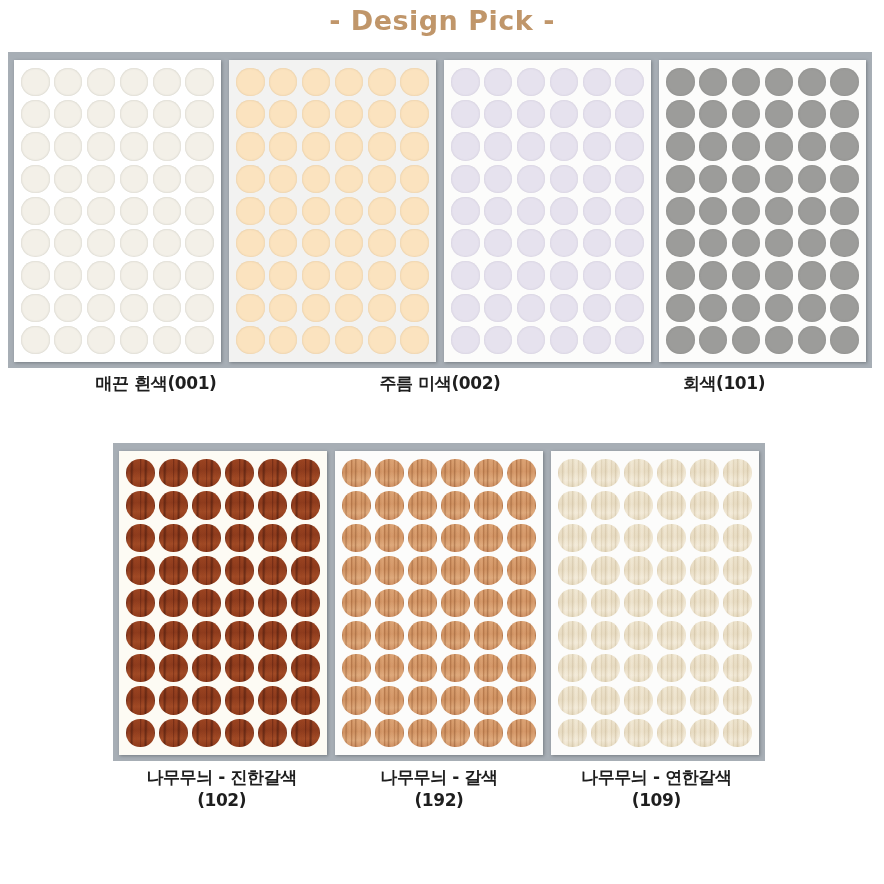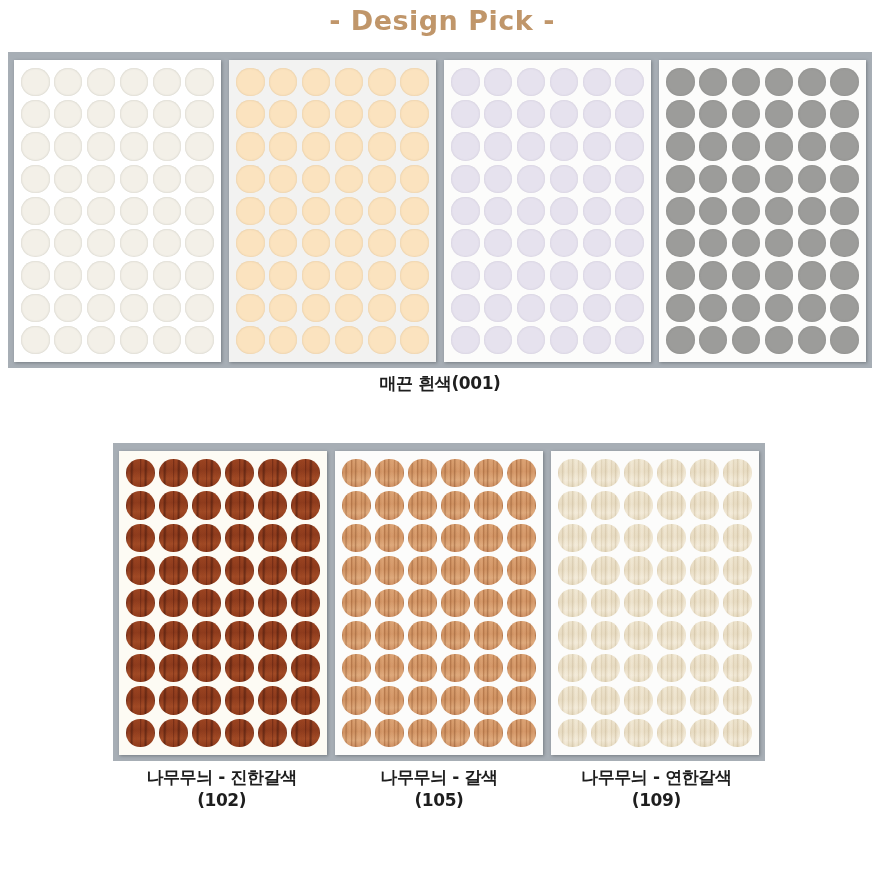--- a/index.html
+++ b/index.html
@@ -869,20 +869,22 @@
         <div class="cell">
           <div class="dot dot-grey"></div>
         </div>
       </div>
   </div>
 
 </div>
 
 <div id="captions-row-1" class="caption-row">
   <div class="caption">매끈 흰색(001)</div>
+  <div class="caption">주름 미색(002)</div>
+  <div class="caption">회색(101)</div>
 </div>
 
 <div id="strip-row-2" class="photo-strip">
 
   <div class="sheet paper-warm">
     <div class="sheet-inner" style="grid-template-columns: repeat(6, 1fr); grid-template-rows: repeat(9, 1fr);">
         <div class="cell">
           <div class="dot dot-wood-dark"></div>
         </div>
         <div class="cell">
@@ -1380,16 +1382,16 @@
         </div>
       </div>
   </div>
 
 </div>
 
 <div id="captions-row-2" class="caption-row">
   <div class="caption">나무무늬 - 진한갈색
 (102)</div>
   <div class="caption">나무무늬 - 갈색
-(105)</div>
+(192)</div>
   <div class="caption">나무무늬 - 연한갈색
 (109)</div>
 </div>
 
 </body></html>

